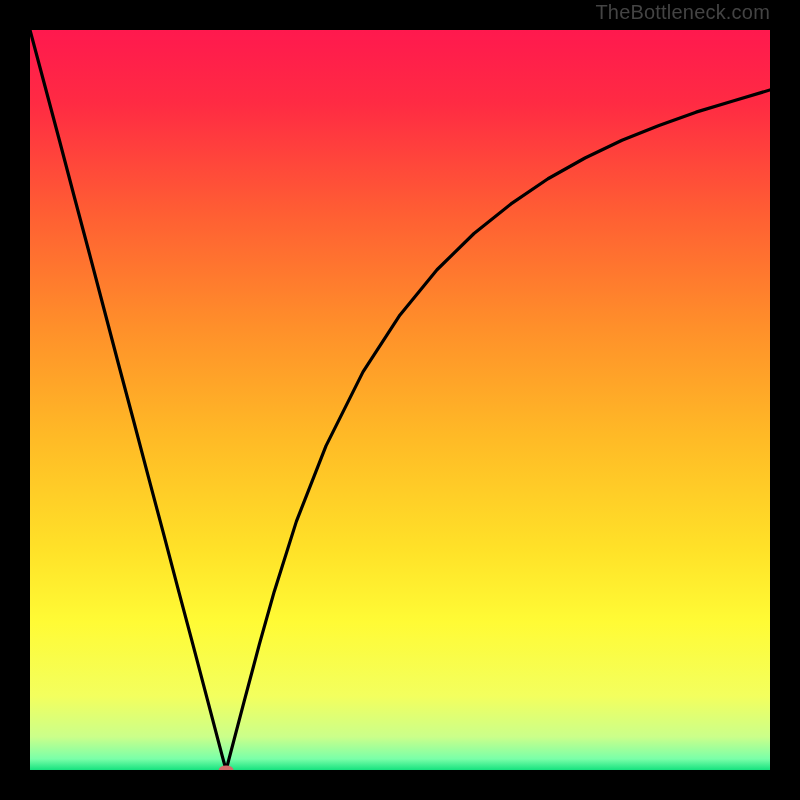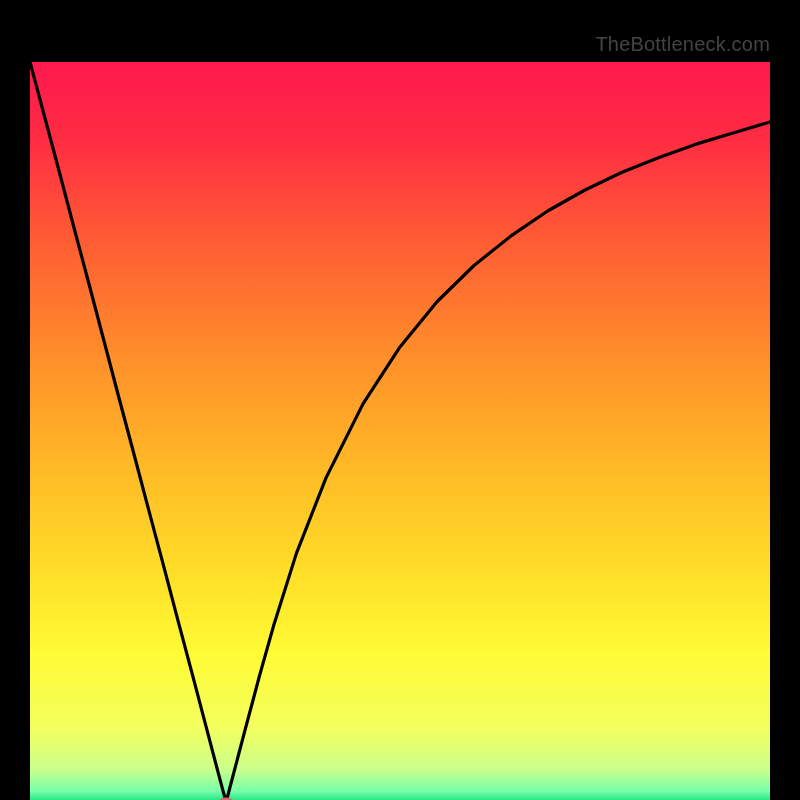--- a/index.html
+++ b/index.html
@@ -9,21 +9,20 @@
     height: 800px;
     overflow: hidden;
     background: #000;
     font-family: Arial, Helvetica, sans-serif;
   }
   .frame {
     position: relative;
     width: 800px;
     height: 584px;
     background: #000;
-    margin-top: 32px;
   }
   .plot-area {
     position: absolute;
     left: 30px;
     top: 30px;
     width: 740px;
     height: 740px;
     overflow: hidden;
   }
   .grad {

